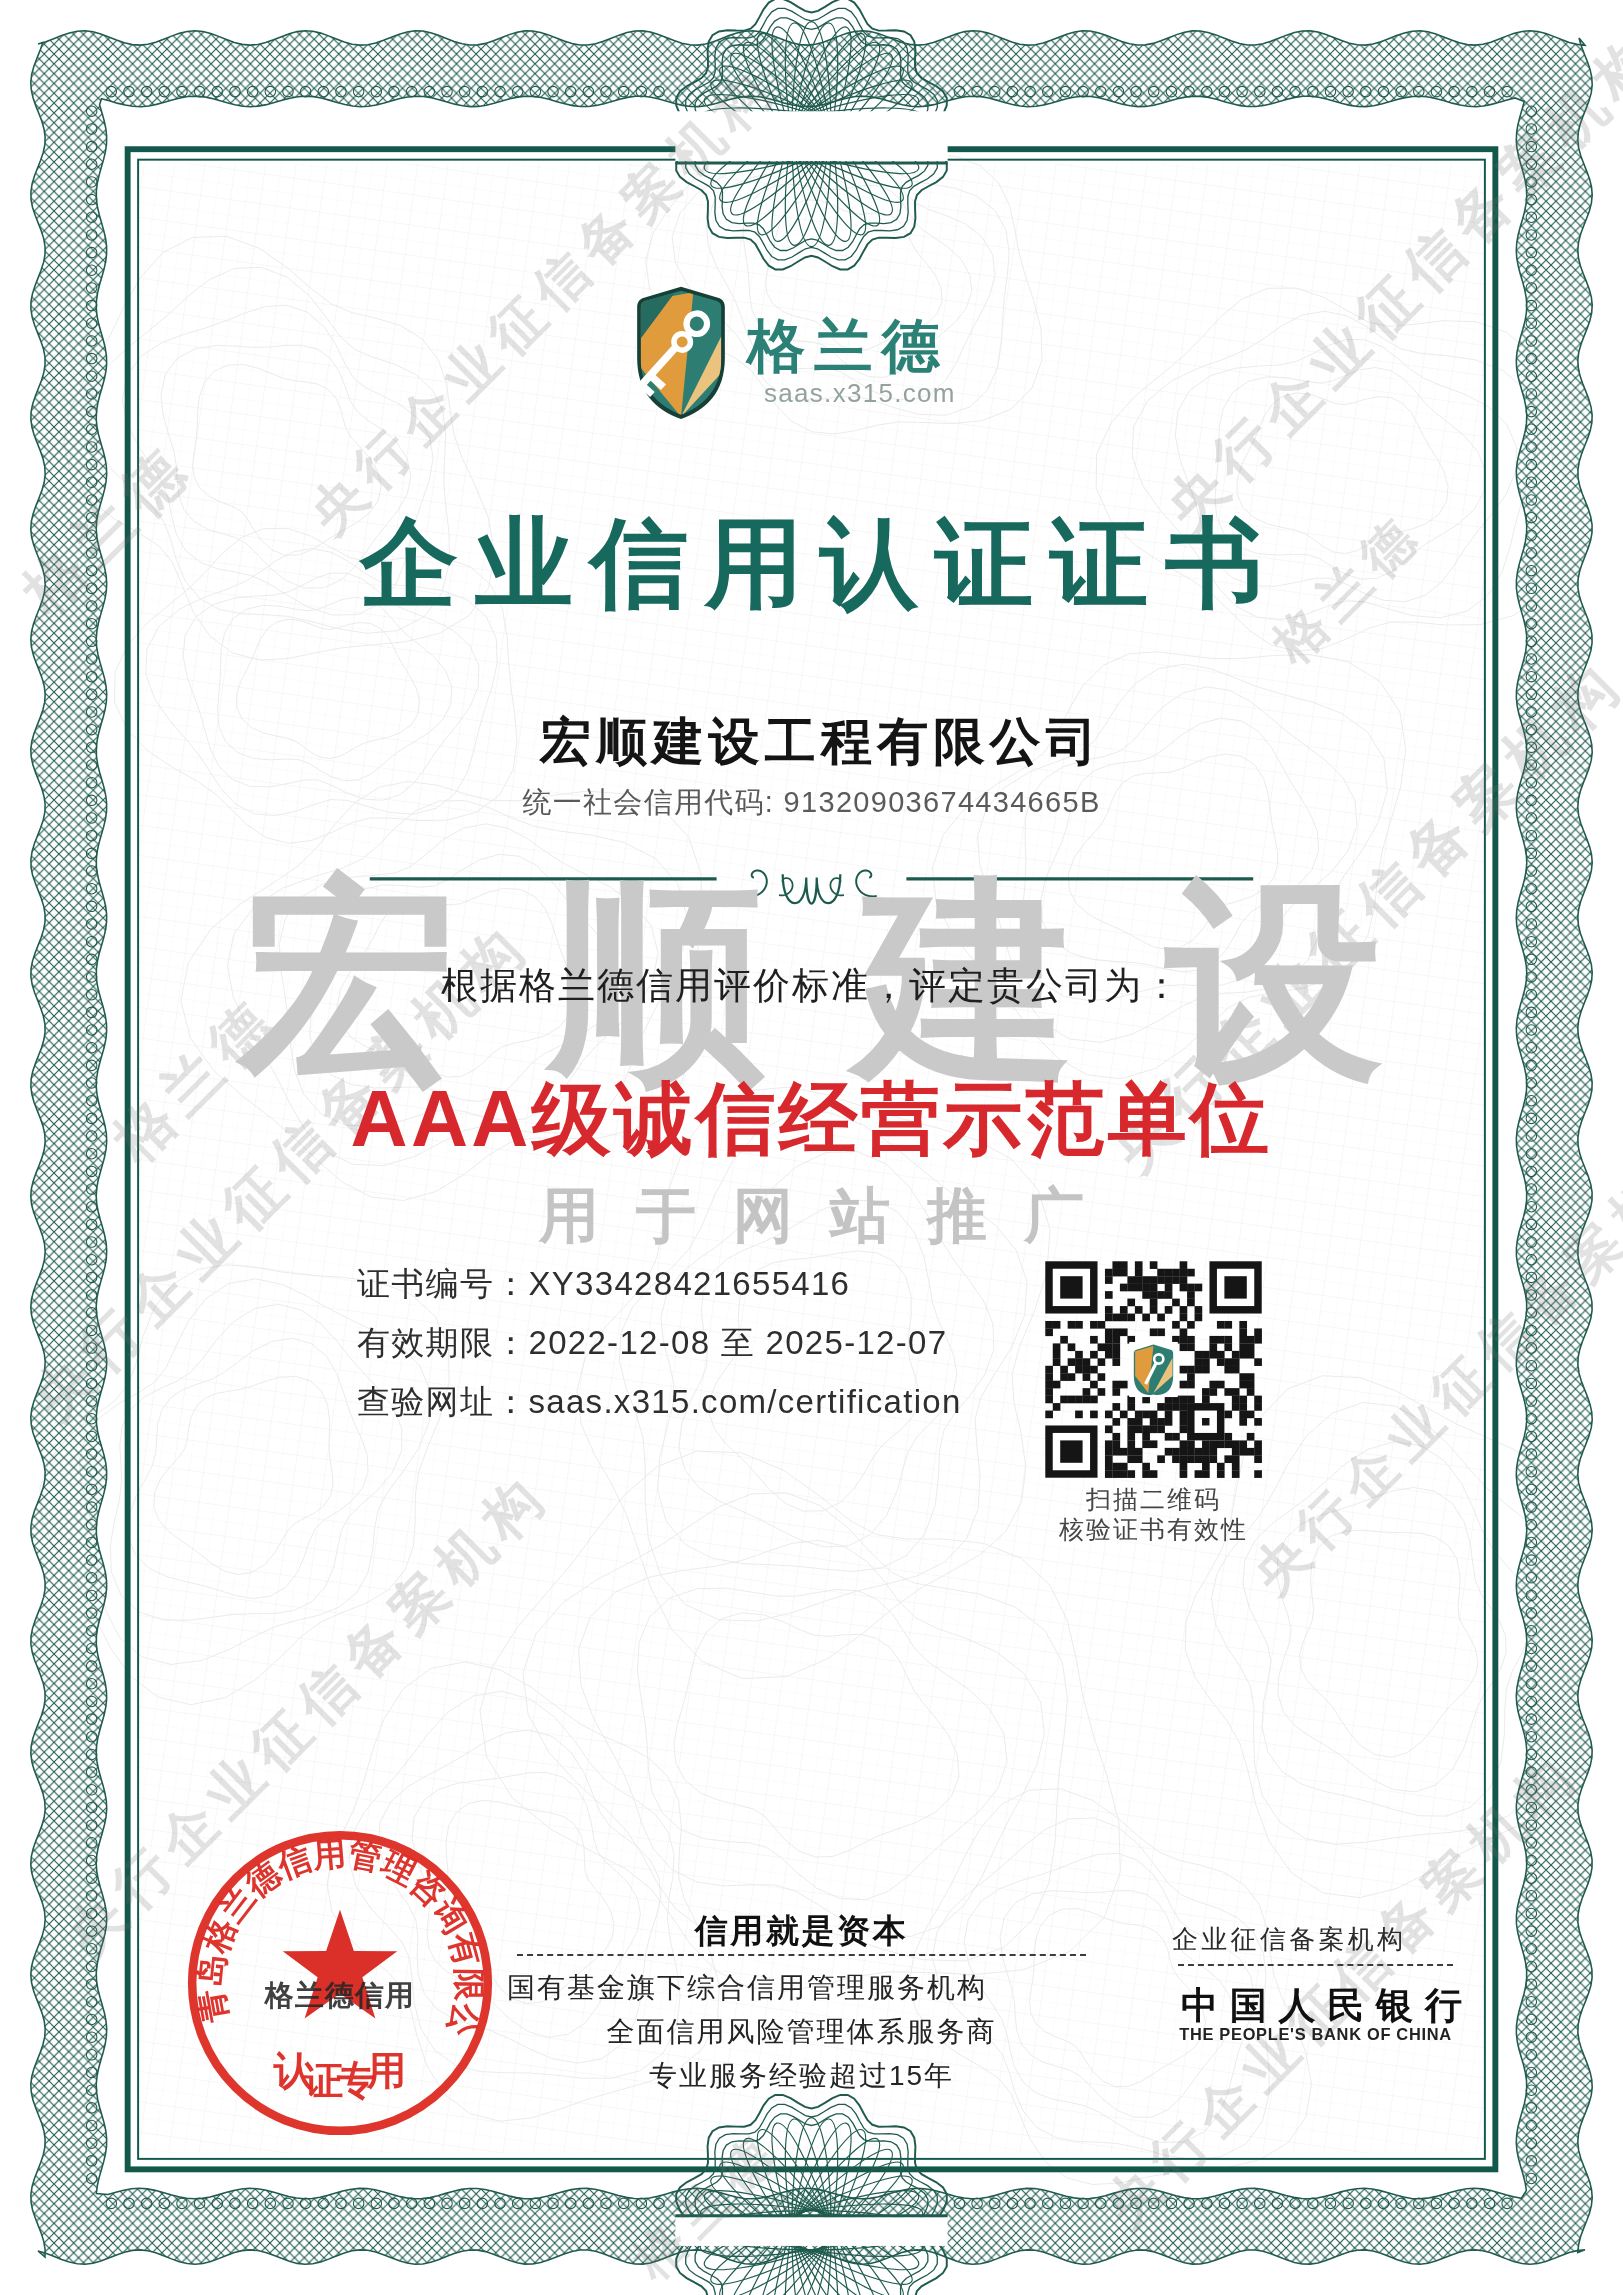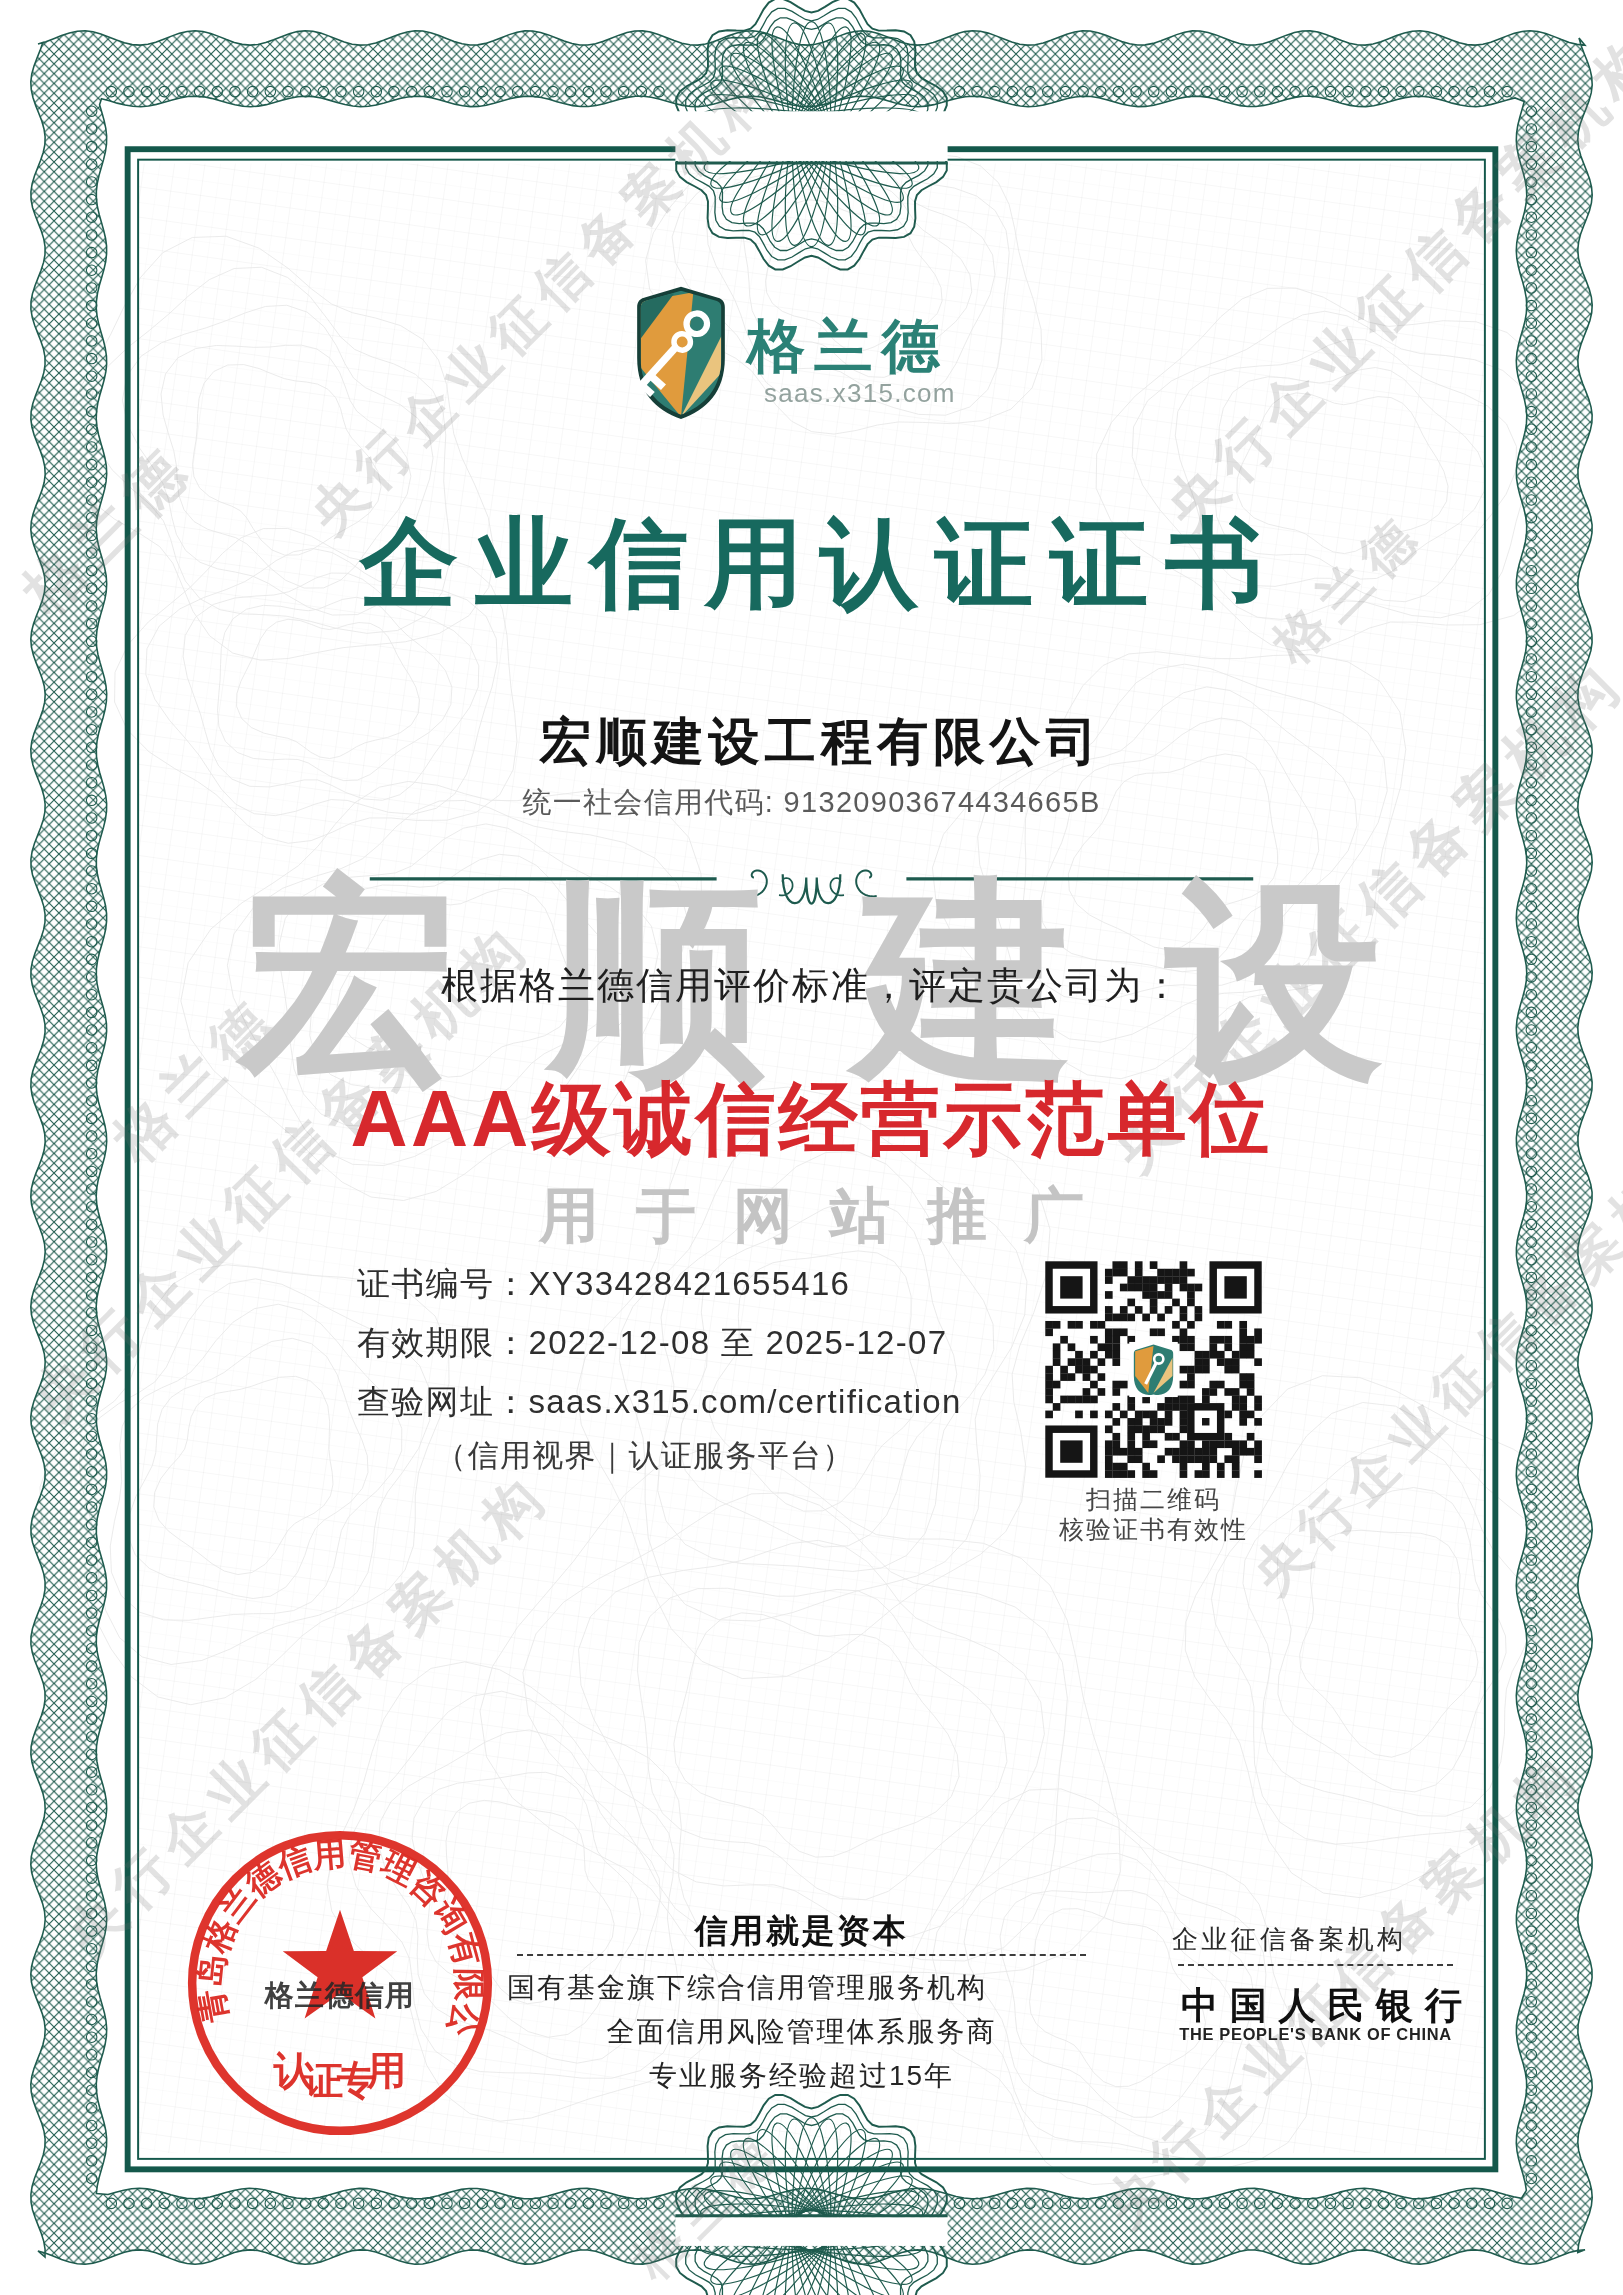--- a/index.html
+++ b/index.html
@@ -577,21 +577,20 @@
   <div class="abs ctr content company" style="top:708px;">宏顺建设工程有限公司</div>
   <div class="abs ctr content code" style="top:783px;"><span>统一社会信用代码: </span><span>91320903674434665B</span></div>
 
   <div class="abs ctr content statement" style="top:961px;">根据格兰德信用评价标准，评定贵公司为：</div>
   <div class="abs ctr content rating" style="top:1067px;">AAA级诚信经营示范单位</div>
   <div class="abs ctr promo" style="top:1176px;">用于网站推广</div>
 
   <div class="abs content dline" style="left:357px;top:1262px;"><span>证书编号：</span><span>XY33428421655416</span></div>
   <div class="abs content dline" style="left:357px;top:1321px;"><span>有效期限：</span><span>2022-12-08 至 2025-12-07</span></div>
   <div class="abs content dline" style="left:357px;top:1380px;"><span>查验网址：</span><span>saas.x315.com/certification</span></div>
-  <div class="abs content dnote" style="left:357px;top:1435px;width:576px;text-align:center;">（信用视界｜认证服务平台）</div>
 
   <svg id="qr" class="abs content" style="left:1042px;top:1258px;" width="223" height="223" viewBox="0 0 340 340">
       <rect x="107.4" y="5.0" width="11.7" height="11.7" fill="#151515"></rect>
       <rect x="118.8" y="5.0" width="11.7" height="11.7" fill="#151515"></rect>
       <rect x="141.6" y="5.0" width="11.7" height="11.7" fill="#151515"></rect>
       <rect x="164.3" y="5.0" width="11.7" height="11.7" fill="#151515"></rect>
       <rect x="209.8" y="5.0" width="11.7" height="11.7" fill="#151515"></rect>
       <rect x="96.0" y="16.4" width="11.7" height="11.7" fill="#151515"></rect>
       <rect x="107.4" y="16.4" width="11.7" height="11.7" fill="#151515"></rect>
       <rect x="118.8" y="16.4" width="11.7" height="11.7" fill="#151515"></rect>

